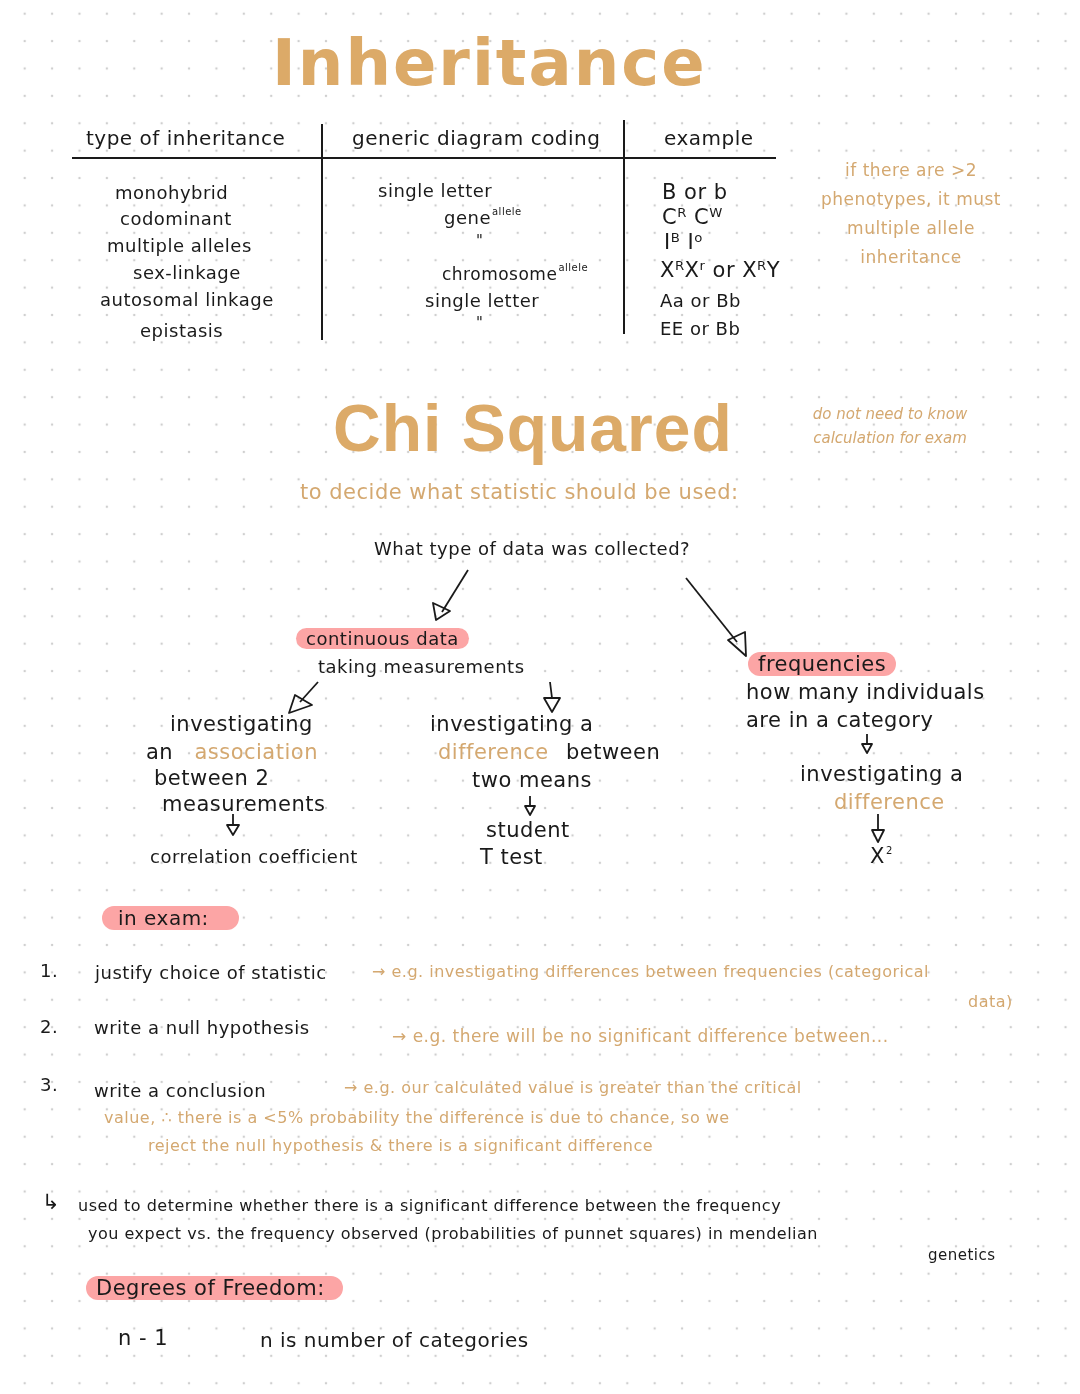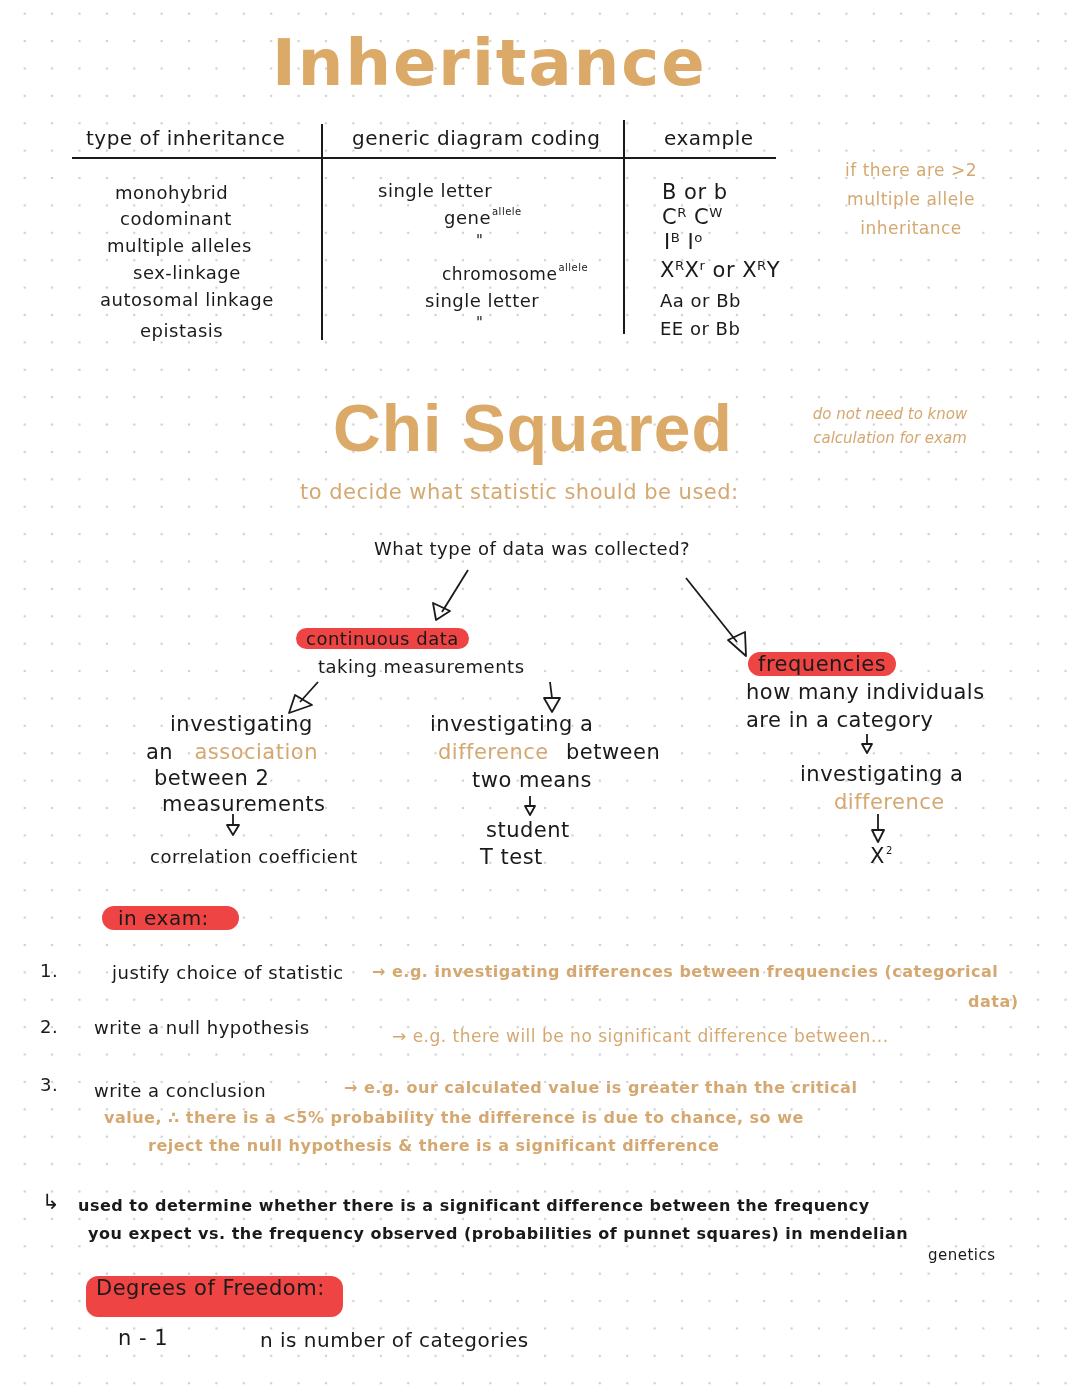--- a/index.html
+++ b/index.html
@@ -21,24 +21,24 @@
   }
   .title-chi {
     font-family:"Liberation Sans Narrow","Liberation Sans", sans-serif; color:#dcaa68;
     font-size:66px; font-weight:bold; letter-spacing:1px;
   }
   .t18 { font-size:18px; }
   .t19 { font-size:21px; }
   .t20 { font-size:20px; }
   .t21 { font-size:21px; }
   .t17 { font-size:17px; }
-  .t16 { font-size:16px;font-weight:bold; }
+  .t16 { font-size:16px; }
   .t15 { font-size:15px; }
   .hl {
-    background:#ef4444; border-radius:12px; padding:0 10px;text-align:center;
+    background:#fca5a5; border-radius:12px; padding:0 10px;text-align:center;
   }
   .line { position:absolute; background:#1a1a1a; }
   sup.s { font-size:10px; vertical-align:9px; margin-left:1px; }
   .center { text-align:center; }
 </style>
 </head>
 <body>
 
 <div class="abs title-big" style="left:272px; top:26px;">Inheritance</div>
 
@@ -70,20 +70,21 @@
 
 <div class="abs hand t19" style="left:662px; top:180px;">B  or  b</div>
 <div class="abs hand t19" style="left:662px; top:205px;">Cᴿ  Cᵂ</div>
 <div class="abs hand t19" style="left:664px; top:230px;">Iᴮ  Iᵒ</div>
 <div class="abs hand t19" style="left:660px; top:258px;">XᴿXʳ  or  XᴿY</div>
 <div class="abs hand t18" style="left:660px; top:290px;">Aa  or  Bb</div>
 <div class="abs hand t18" style="left:660px; top:318px;">EE  or  Bb</div>
 
 <div class="abs gold hand t17 center" style="left:806px; top:156px; width:210px; line-height:29px; white-space:normal;">
   <div>if there are &gt;2</div>
+  <div>phenotypes, it must</div>
   <div>multiple allele</div>
   <div>inheritance</div>
 </div>
 
 <div class="abs title-chi" style="left:312px; top:390px;margin-left:21px;">Chi  Squared</div>
 <div class="abs gold t15 center" style="left:760px; top:402px; width:260px; font-style:italic; line-height:24px; white-space:normal;">
   <div>do not need to know</div>
   <div>calculation for exam</div>
 </div>
 <div class="abs gold hand t19" style="left:300px; top:480px;">to decide what statistic should be used:</div>
@@ -144,34 +145,34 @@
 <div class="abs hand t19" style="left:746px; top:708px;">are  in  a     category</div>
 <div class="abs hand t19" style="left:800px; top:762px;">investigating   a</div>
 <div class="abs gold hand t19" style="left:834px; top:790px;">difference</div>
 <div class="abs hand t21" style="left:870px; top:844px;">
   <span>X</span><sup class="s">2</sup>
 </div>
 
 <div class="abs hand t20 hl" style="left:102px; top:906px; padding:0 30px 0 16px;">in exam:</div>
 
 <div class="abs hand t18" style="left:40px; top:960px;">1.</div>
-<div class="abs hand t18" style="left:112px; top:962px;">justify  choice  of statistic</div>
+<div class="abs hand t18" style="left:95px; top:962px;">justify  choice  of statistic</div>
 <div class="abs gold hand t16" style="left:372px; top:962px;">→ e.g.  investigating  differences  between  frequencies  (categorical</div>
 <div class="abs gold hand t16" style="left:968px; top:992px;">data)</div>
 
 <div class="abs hand t18" style="left:40px; top:1016px;">2.</div>
 <div class="abs hand t18" style="left:94px; top:1017px;">write   a   null   hypothesis</div>
 <div class="abs gold hand t17" style="left:392px; top:1026px;">→ e.g. there will be no significant difference between...</div>
 
 <div class="abs hand t18" style="left:40px; top:1074px;">3.</div>
 <div class="abs hand t18" style="left:94px; top:1080px;">write   a   conclusion</div>
 <div class="abs gold hand t16" style="left:344px; top:1078px;">→ e.g.   our  calculated value  is  greater  than  the  critical</div>
 <div class="abs gold hand t16" style="left:104px; top:1108px;">value, ∴  there  is a &lt;5%  probability  the  difference  is due  to  chance, so  we</div>
 <div class="abs gold hand t16" style="left:148px; top:1136px;">reject  the null  hypothesis  &amp;  there  is  a  significant  difference</div>
 
 <div class="abs hand t19" style="left:42px; top:1190px;">↳</div>
 <div class="abs hand t16" style="left:78px; top:1196px;">used to determine  whether there is a  significant difference between  the   frequency</div>
 <div class="abs hand t16" style="left:88px; top:1224px;">you expect vs.  the  frequency  observed   (probabilities of  punnet squares)  in  mendelian</div>
 <div class="abs hand t15" style="left:928px; top:1246px;">genetics</div>
 
-<div class="abs hand t19 hl" style="left:86px; top:1276px; padding:0 18px 17px 10px;">Degrees of  Freedom:</div>
+<div class="abs hand t19 hl" style="left:86px; top:1276px; padding:0 18px 0 10px;">Degrees of  Freedom:</div>
 <div class="abs hand t21" style="left:118px; top:1326px;">n - 1</div>
 <div class="abs hand t20" style="left:260px; top:1328px;">n  is  number  of  categories</div>
 
 </body></html>

